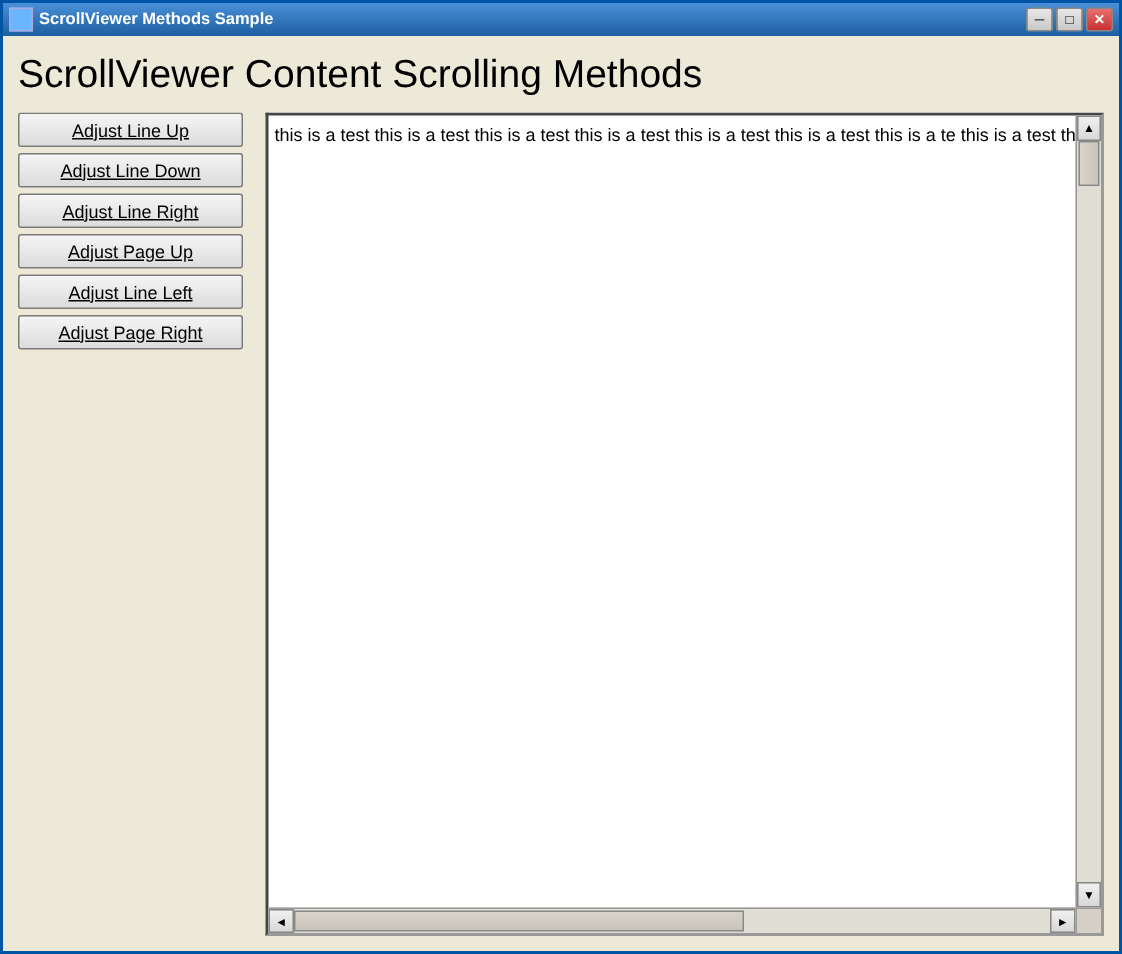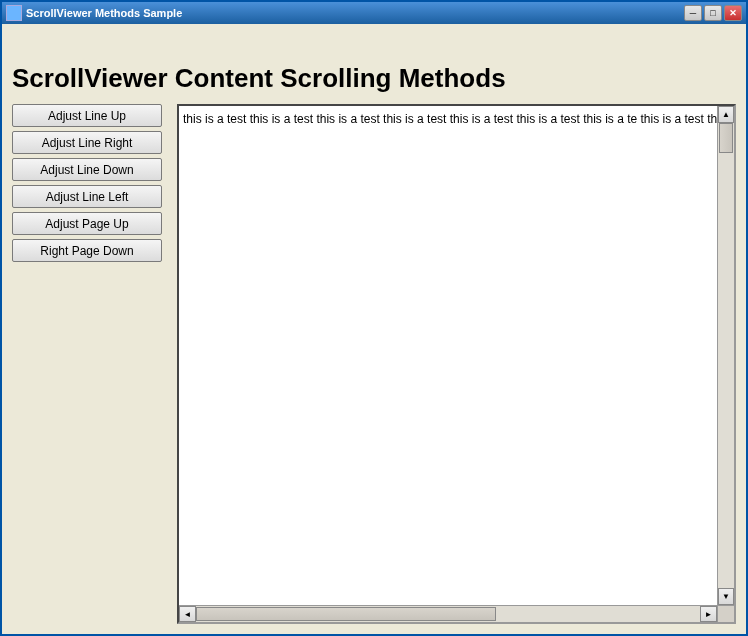--- a/index.html
+++ b/index.html
@@ -13,21 +13,20 @@
       overflow: hidden;
     }
 
     .window {
       width: 748px;
       height: 636px;
       border: 2px solid #0054a6;
       display: flex;
       flex-direction: column;
       background: #ece9d8;
-      gap: 29px;
     }
 
     .title-bar {
       background: linear-gradient(to bottom, #4a90d9, #1c5fa0);
       color: white;
       height: 22px;
       display: flex;
       align-items: center;
       padding: 0 4px;
       flex-shrink: 0;
@@ -78,31 +77,32 @@
       flex: 1;
       padding: 10px;
       background: #ece9d8;
       display: flex;
       flex-direction: column;
       overflow: hidden;
     }
 
     .page-title {
       font-size: 26px;
-      font-weight: bold;
+      font-weight: normal;
       color: #000;
       margin-bottom: 10px;
       flex-shrink: 0;
     }
 
     .main-area {
       display: flex;
       flex: 1;
       gap: 10px;
       overflow: hidden;
+      text-decoration: underline;
     }
 
     .buttons-panel {
       display: flex;
       flex-direction: column;
       gap: 4px;
       flex-shrink: 0;
       width: 155px;
     }
 
@@ -260,25 +260,25 @@
     </div>
   </div>
 
   <div class="window-content">
     <div class="page-title">ScrollViewer Content Scrolling Methods</div>
 
     <div class="main-area">
 
       <div class="buttons-panel">
         <button class="scroll-btn">Adjust Line Up</button>
+        <button class="scroll-btn">Adjust Line Down</button>
         <button class="scroll-btn">Adjust Line Right</button>
-        <button class="scroll-btn">Adjust Line Down</button>
+        <button class="scroll-btn">Adjust Page Up</button>
         <button class="scroll-btn">Adjust Line Left</button>
-        <button class="scroll-btn">Adjust Page Up</button>
-        <button class="scroll-btn">Right Page Down</button>
+        <button class="scroll-btn">Adjust Page Right</button>
       </div>
 
       <div class="scroll-viewer-container">
         <div class="scroll-viewer-inner">
           <div class="scroll-content">this is a test this is a test this is a test this is a test this is a test this is a test this is a te this is a test this is a test this is a test this is a test this is a test this is a test this is a t is a test this is a test this is a test this is a test this is a test this is a test this is a test this is this is a test this is a test this is a test this is a test this is a test this is a test this is a tl test this is a test this is a test this is a test this is a test this is a test this is a test this is a b a test this is a test this is a test this is a test this is a test this is a test this is a test this is a is a test this is a test this is a test this is a test this is a test this is a test this is a test this is</div>
         </div>
 
         <div class="vscrollbar">
           <div class="vscroll-btn">▲</div>
           <div class="vscroll-track">

